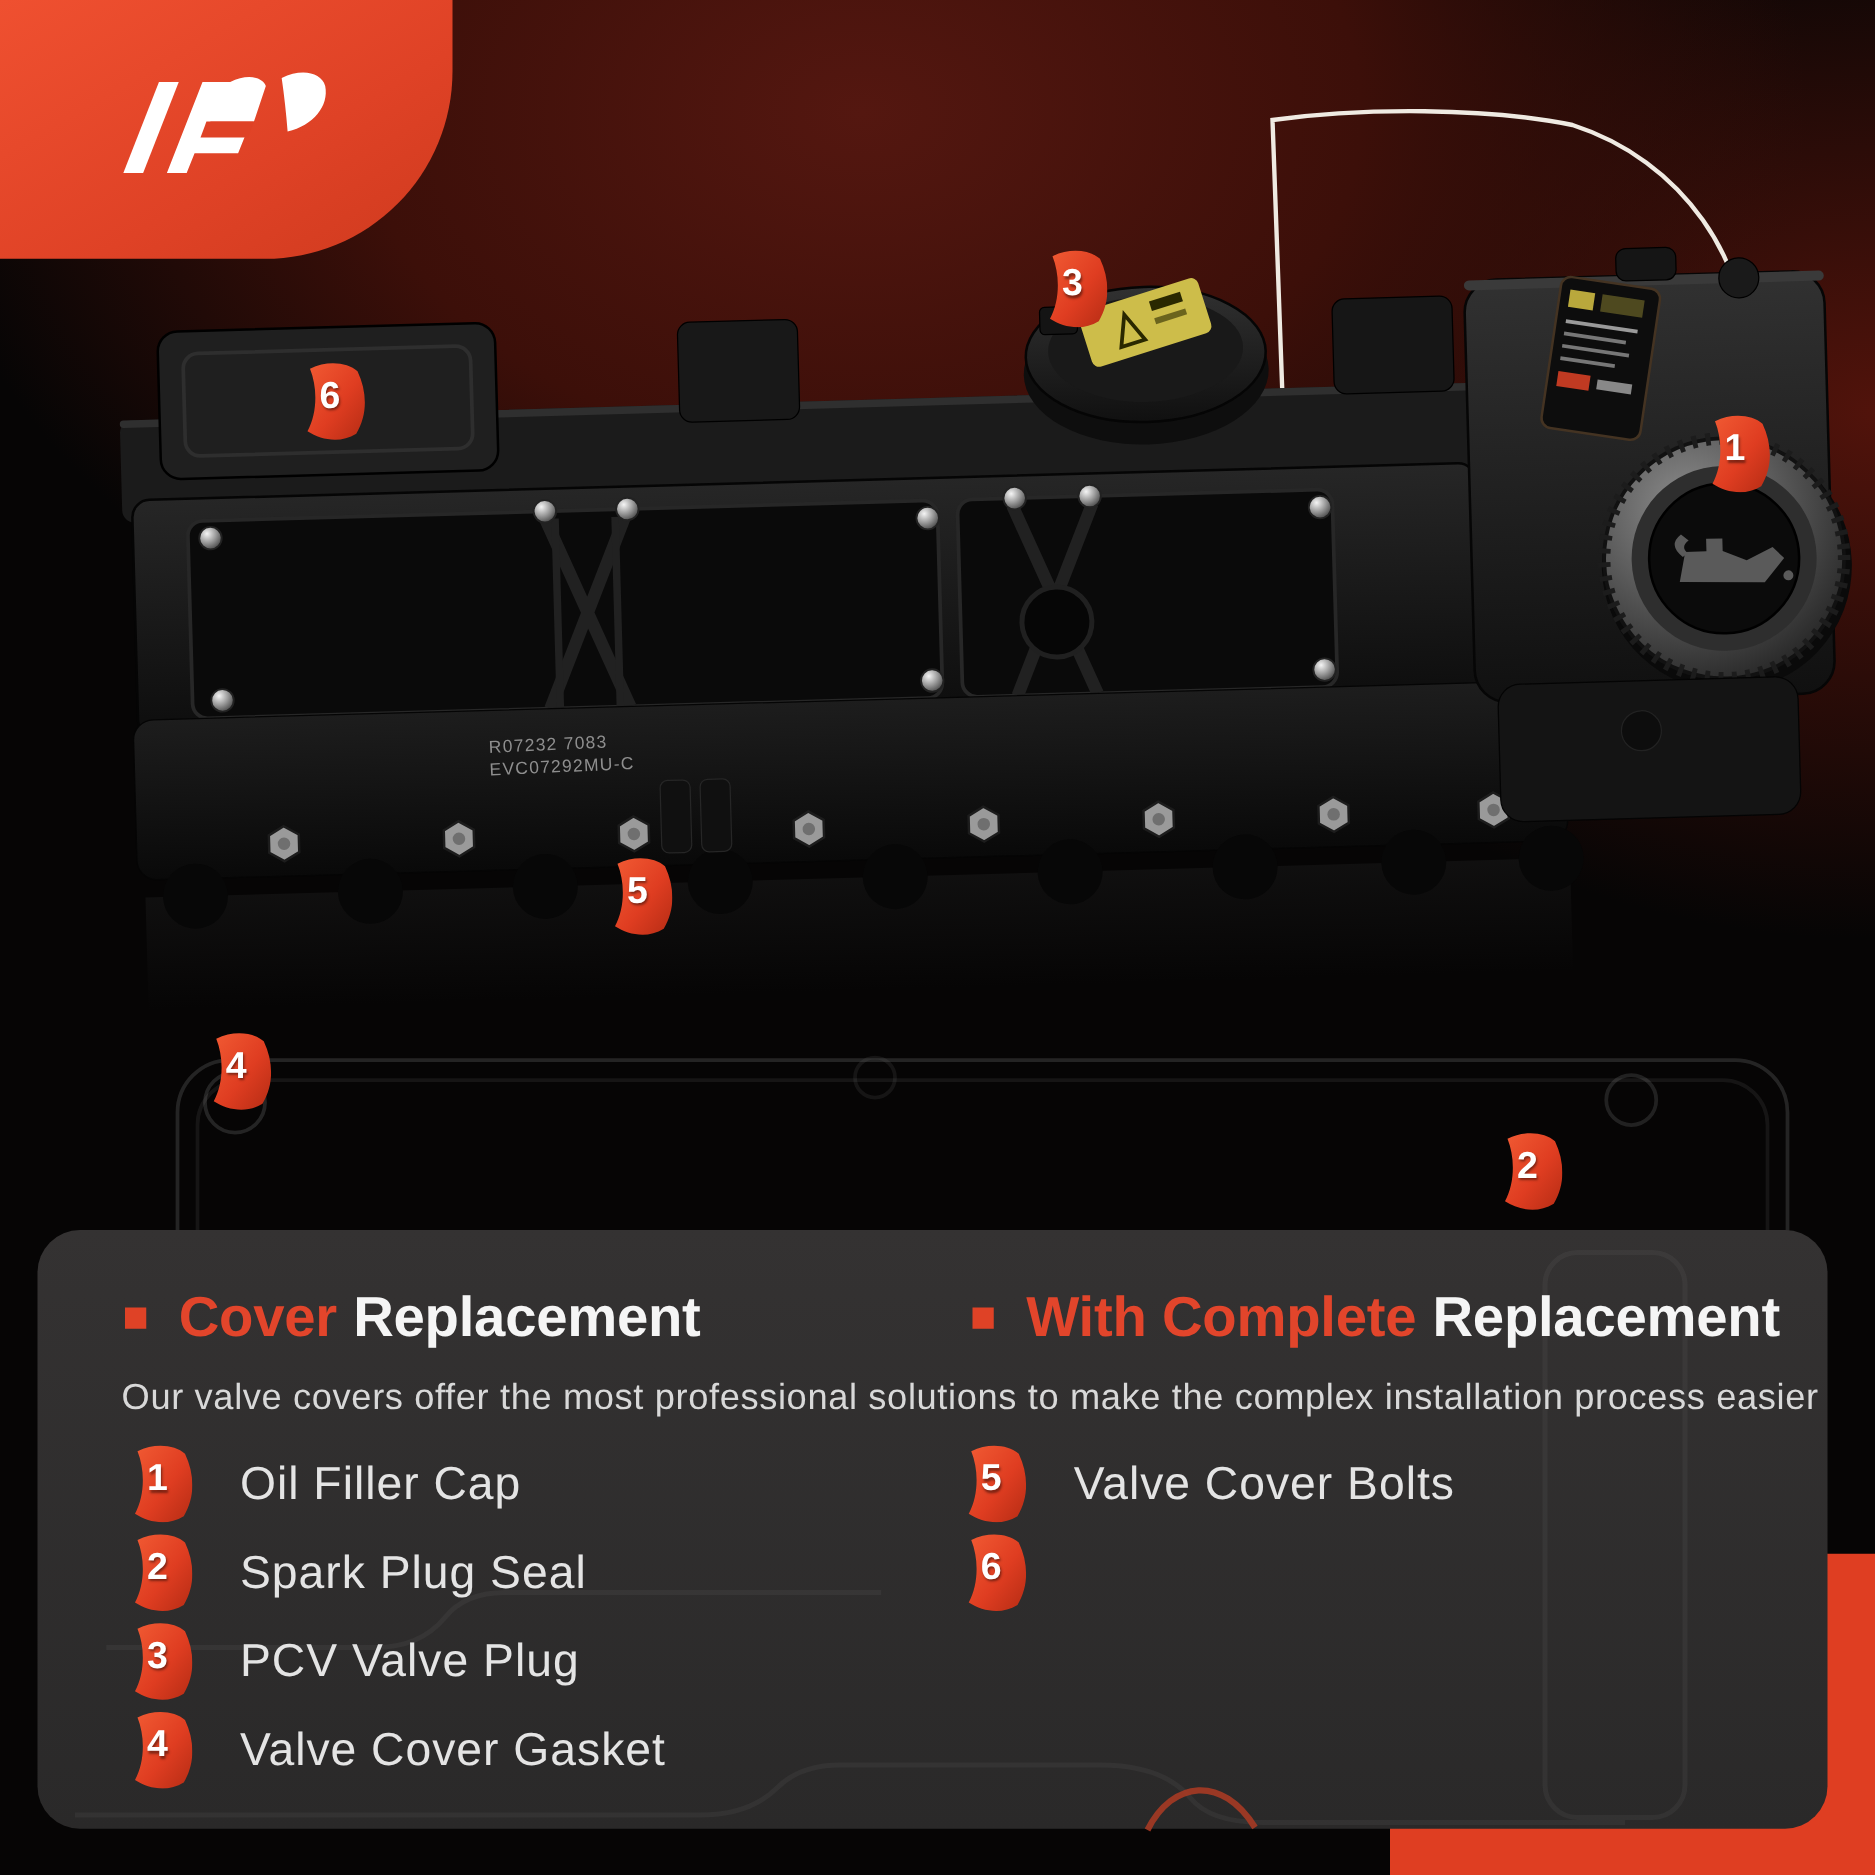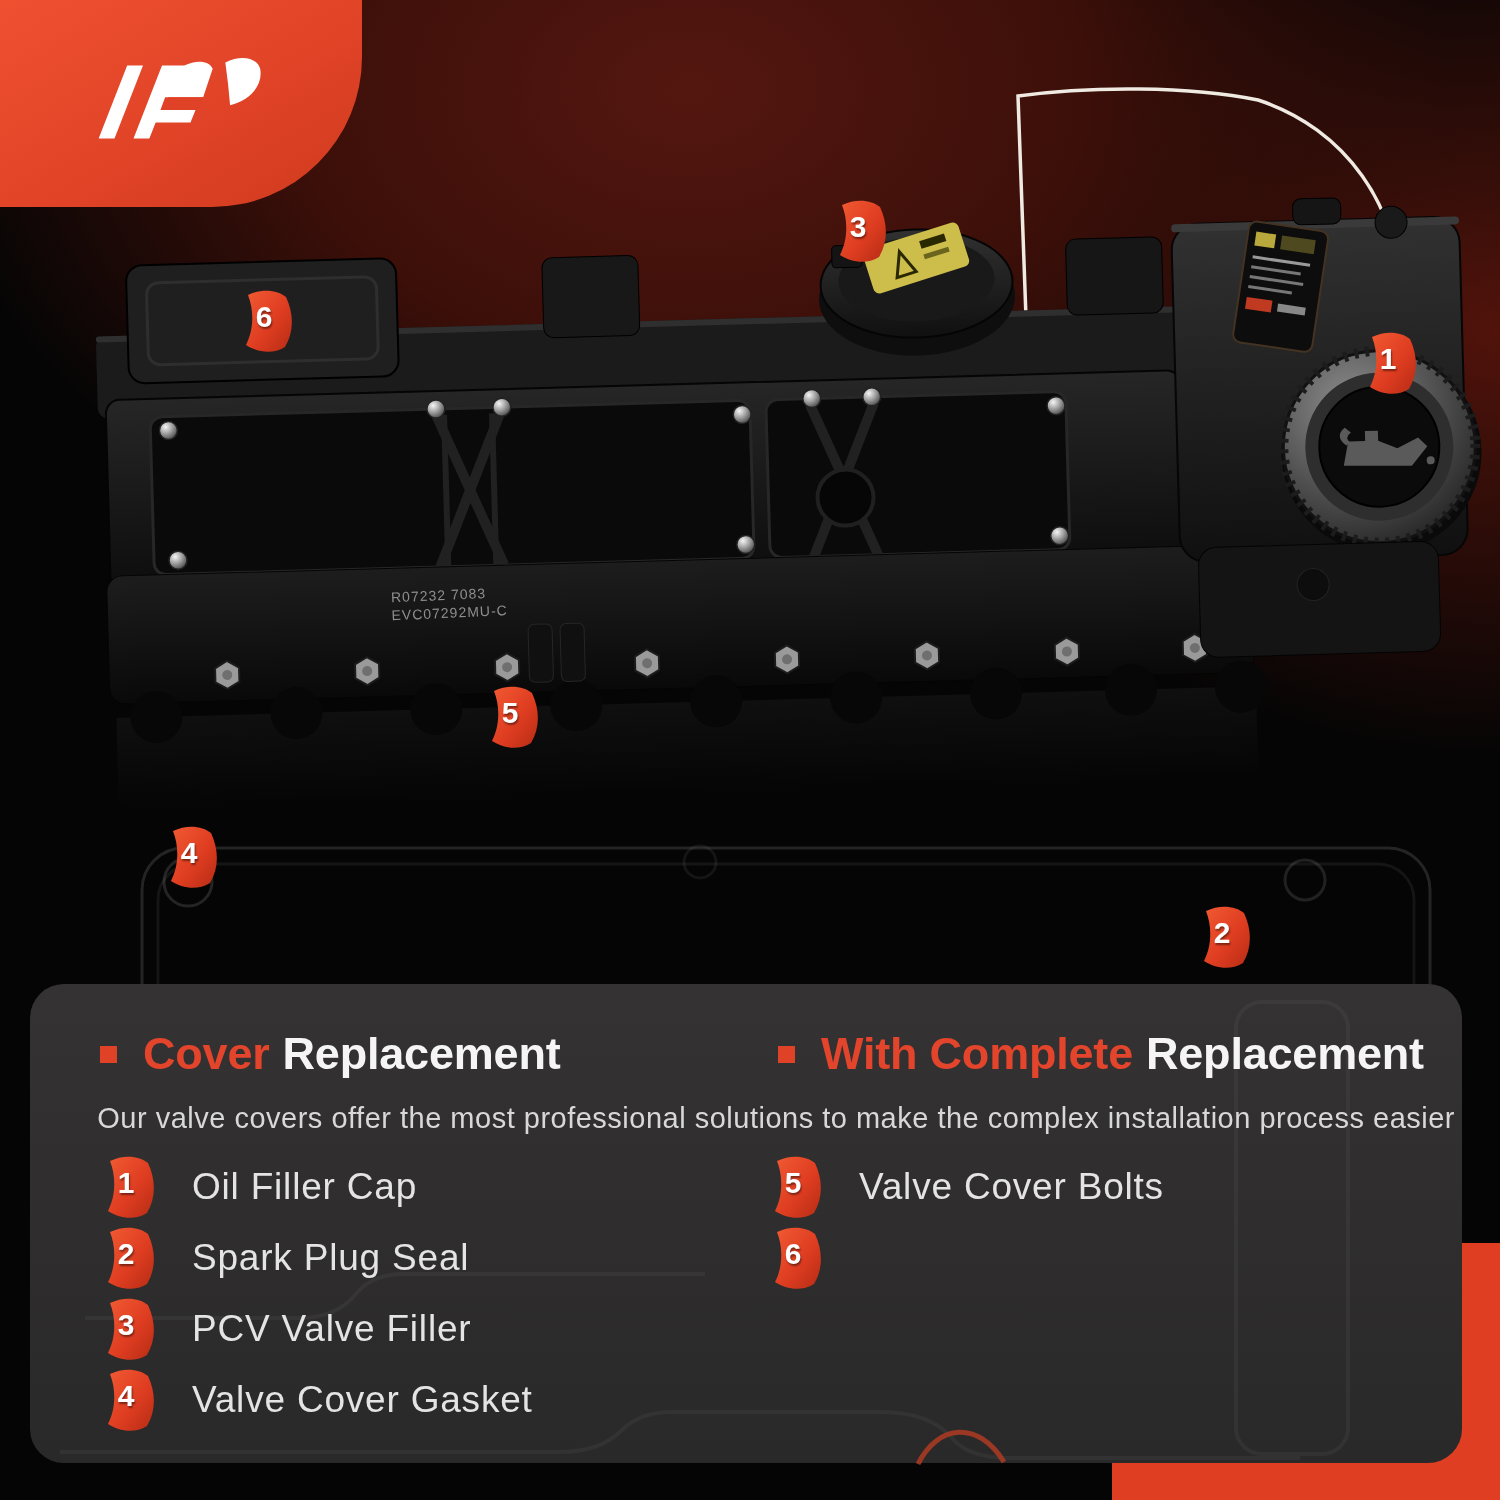--- a/index.html
+++ b/index.html
@@ -339,21 +339,21 @@
     </span>
     <span class="feature-label">Spark Plug Seal</span>
   </div>
   <div class="feature-row" style="left:100px;top:1298px">
     <span class="ribbon inline">
       <svg width="54" height="62" viewBox="0 0 54 62">
           <path d="M10 5 C24 -2 40 0 48 7 C56 24 56 42 47 57 C34 65 19 62 8 55 C16 40 16 20 10 5 Z" fill="url(#ribbonGrad)"></path>
         </svg>
       <span class="num">3</span>
     </span>
-    <span class="feature-label">PCV Valve Filler</span>
+    <span class="feature-label">PCV Valve Plug</span>
   </div>
   <div class="feature-row" style="left:100px;top:1369px">
     <span class="ribbon inline">
       <svg width="54" height="62" viewBox="0 0 54 62">
           <path d="M10 5 C24 -2 40 0 48 7 C56 24 56 42 47 57 C34 65 19 62 8 55 C16 40 16 20 10 5 Z" fill="url(#ribbonGrad)"></path>
         </svg>
       <span class="num">4</span>
     </span>
     <span class="feature-label">Valve Cover Gasket</span>
   </div>

